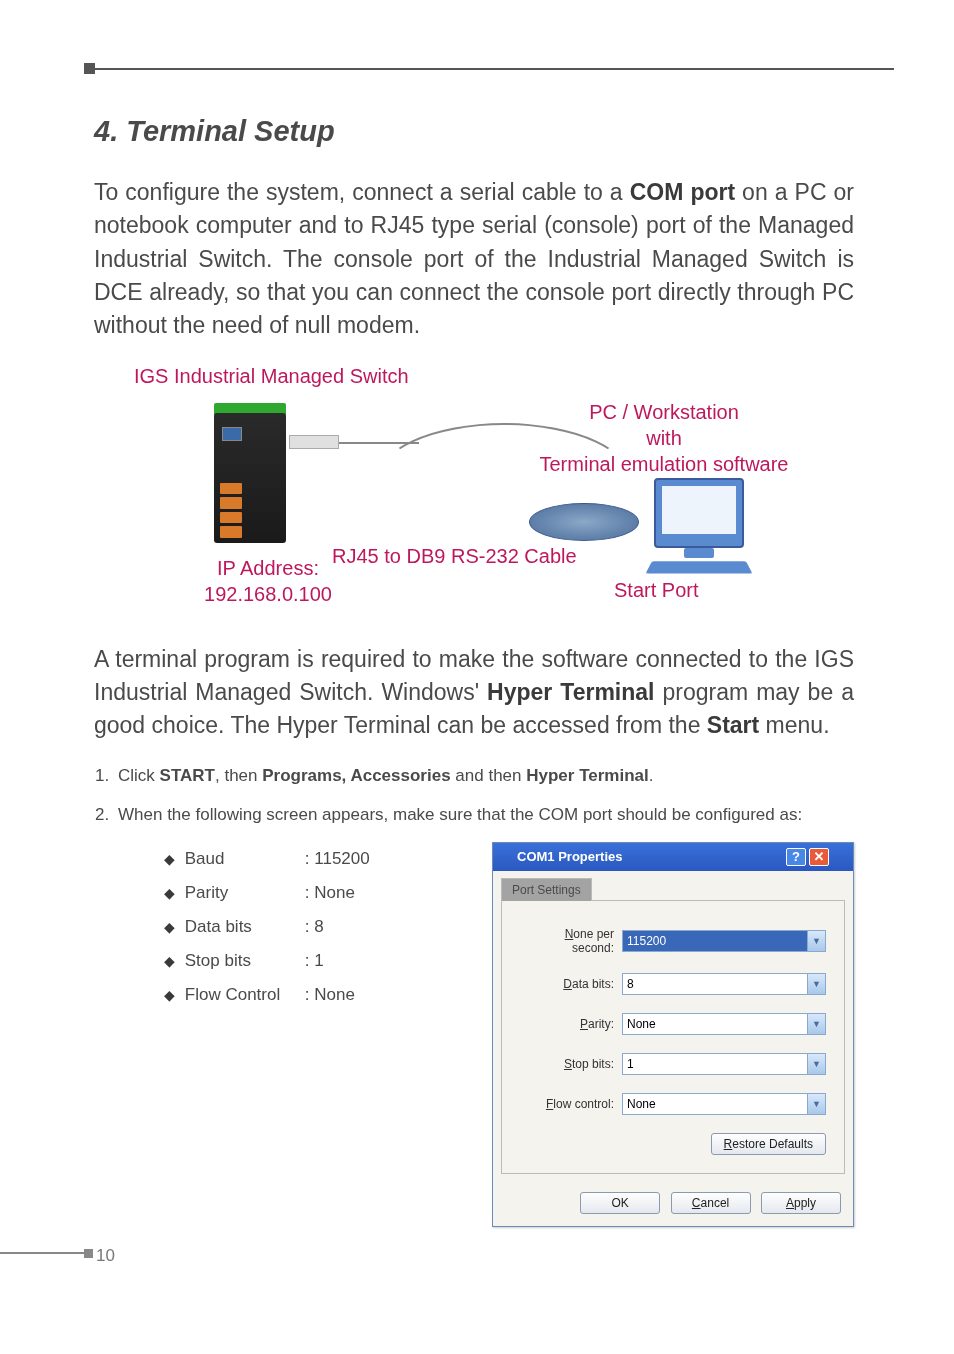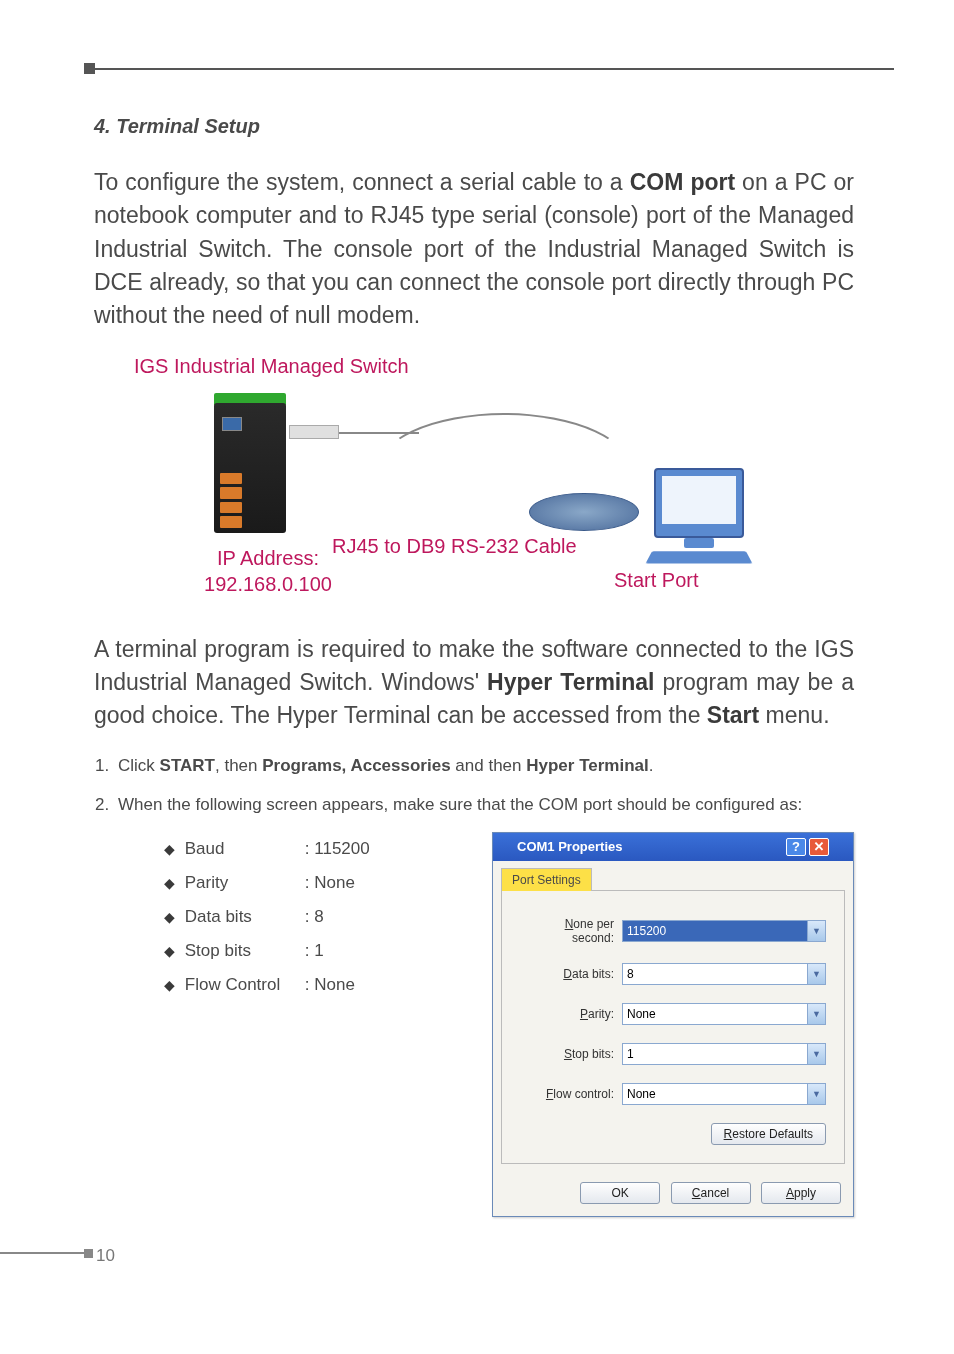--- a/index.html
+++ b/index.html
@@ -28,21 +28,21 @@
   }
   .content {
     position: absolute;
     top: 115px;
     left: 94px;
     width: 760px;
   }
   h1 {
     font-style: italic;
     font-weight: bold;
-    font-size: 20px;
+    font-size: 29px;
     color: #4a4a4a;
     margin-bottom: 28px;
     font-family: Arial, sans-serif;
   }
   .para {
     font-size: 23px;
     line-height: 1.45;
     text-align: justify;
     margin-bottom: 20px;
   }
@@ -99,21 +99,21 @@
   .dlg-title {
     background: linear-gradient(#3a70d8,#2a58c0);
     color:#fff; font-size:13px; font-weight:bold;
     padding:5px 24px; display:flex; align-items:center;
   }
   .dlg-title .spacer{flex:1;}
   .dlg-btn { width:20px; height:18px; margin-left:3px; border:1px solid #fff; border-radius:2px; display:flex; align-items:center; justify-content:center; font-size:13px; font-weight:bold;}
   .dlg-help{background:#4a88e8; color:#fff;}
   .dlg-close{background:#e85a3a; color:#fff;}
   .dlg-body{ background:#f4f3ee; padding:0;}
-  .tab{ display:inline-block; background:#fde047; border:1px solid #bbb; border-bottom:none; padding:4px 10px; font-size:12px; margin:6px 0 0 8px; position:relative; top:1px;}
+  .tab{ display:inline-block; background:#a3a3a3; border:1px solid #bbb; border-bottom:none; padding:4px 10px; font-size:12px; margin:6px 0 0 8px; position:relative; top:1px;}
   .panel{ border:1px solid #bbb; margin:0 8px 10px 8px; padding:26px 18px 18px 18px; background:#f4f3ee;}
   .field{ display:flex; align-items:center; margin-bottom:18px; font-size:12px;}
   .field label{ width:94px; text-align:right; margin-right:8px; color:#333;}
   .field .combo{ flex:1; display:flex; height:22px;}
   .field .combo input{ flex:1; border:1px solid #8aa8d0; padding:2px 4px; font-size:12px; font-family:inherit;}
   .field .combo .drop{ width:18px; background:linear-gradient(#d8e8fa,#a8c8ea); border:1px solid #8aa8d0; border-left:none; display:flex; align-items:center; justify-content:center; color:#4a6aa0; font-size:9px;}
   .combo.sel input{ background:#3a68b8; color:#fff;}
   .restore{ text-align:right; margin-top:4px;}
   .winbtn{ display:inline-block; min-width:80px; padding:3px 12px; font-size:12px; border:1px solid #8a9ab0; border-radius:3px; background:linear-gradient(#fefefe,#e4e8ee); text-align:center; color:#222;}
   .dlg-actions{ padding:8px 12px 12px 12px; text-align:right; background:#f4f3ee;}
@@ -152,20 +152,25 @@
     <div class="pc-monitor"></div>
     <div class="pc-screen"></div>
     <div class="pc-base"></div>
     <div class="pc-kb"></div>
 
     <div class="label" style="left:84px; top:192px; width:180px;">
       <span>IP Address:</span><br>
       <span>192.168.0.100</span>
     </div>
     <div class="label" style="left:238px; top:180px;">RJ45 to DB9 RS-232 Cable</div>
+    <div class="label" style="left:440px; top:36px; width:260px;">
+      <span>PC / Workstation</span><br>
+      <span>with</span><br>
+      <span>Terminal emulation software</span>
+    </div>
     <div class="label" style="left:520px; top:214px;">Start Port</div>
   </div>
 
   <p class="para">A terminal program is required to make the software connected to the IGS Industrial Managed Switch. Windows' <b>Hyper Terminal</b> program may be a good choice. The Hyper Terminal can be accessed from the <b>Start</b> menu.</p>
 
   <ol class="steps">
     <li>Click <b>START</b>, then <b>Programs, Accessories</b> and then <b>Hyper Terminal</b>.</li>
     <li>When the following screen appears, make sure that the COM port should be configured as:</li>
   </ol>
 

